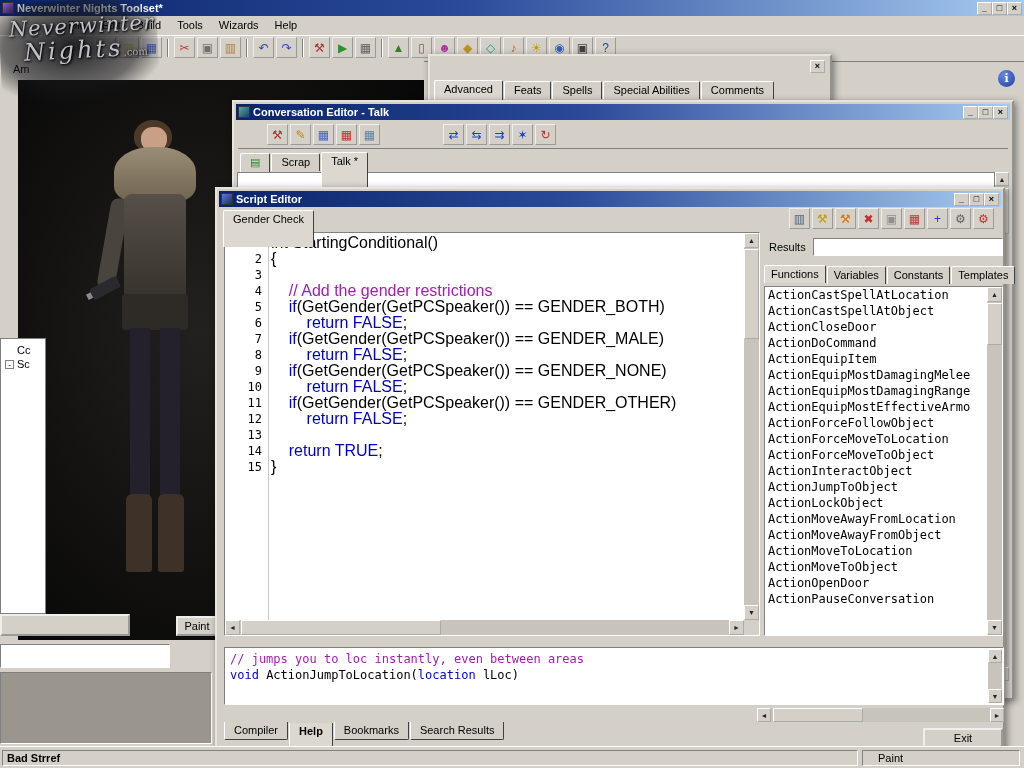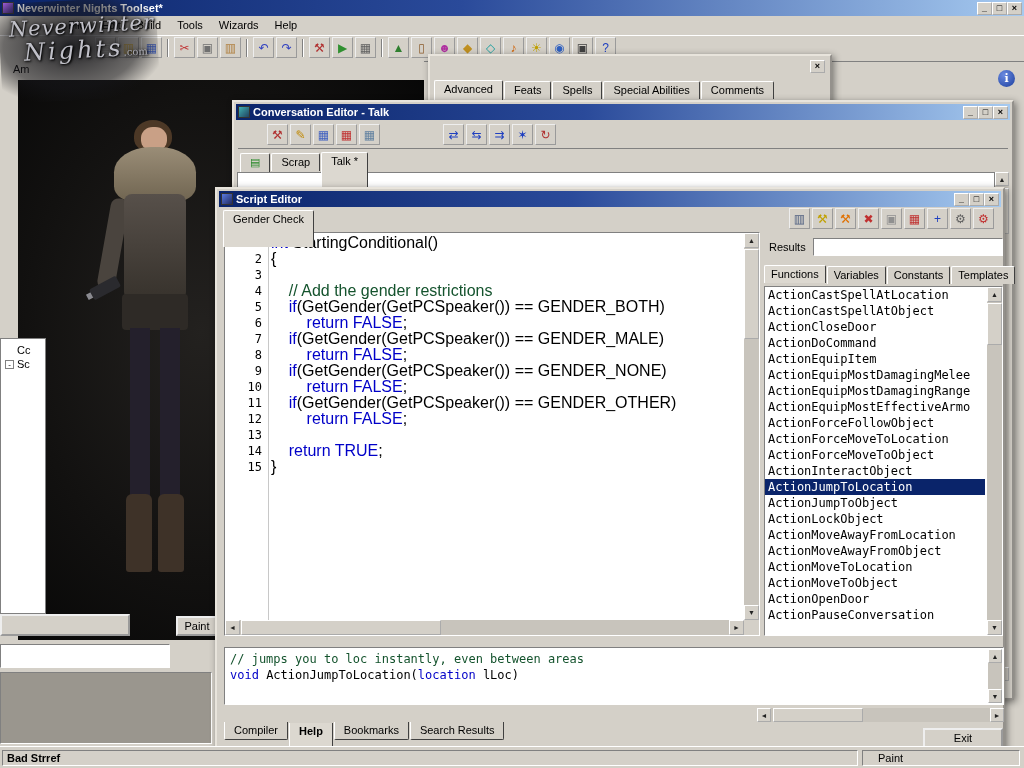--- a/index.html
+++ b/index.html
@@ -81,21 +81,21 @@
 
   
   #script-window { left:215px; top:180px; width:790px; height:565px; z-index:30;margin-top:7px; }
   #doc-tabstrip { position:absolute; left:6px; top:21px; height:20px; }
   #script-toolbar { position:absolute; right:8px; top:19px; height:24px; }
   #code-area { position:absolute; left:7px; top:43px; width:536px; height:404px; background:#fff; border:1px solid; border-color:#808080 #fff #fff #808080; }
   #gutter { position:absolute; left:0; top:0; bottom:15px; width:44px; padding:2px 6px 0 0; text-align:right;
             font-family:"DejaVu Sans Mono",monospace; font-size:12px; line-height:16px; border-right:1px solid #c8c8c8; background:#fff; overflow:hidden; }
   #code-lines { position:absolute; left:46px; top:2px; right:16px; bottom:15px; overflow:hidden;
                 font-family:Liberation Sans, sans-serif; font-size:16px; line-height:16px; white-space:pre; }
-  .kw { color:#0000c8; } .cm { color:#14532d; } .pl { color:#000; }
+  .kw { color:#0000c8; } .cm { color:#a21caf; } .pl { color:#000; }
   #code-vscroll { position:absolute; right:0; top:0; width:15px; bottom:15px; background:#c8c4bc; }
   #code-vscroll .sbtn { position:absolute; left:0; width:15px; height:15px; }
   #code-hscroll { position:absolute; left:0; bottom:0; right:15px; height:15px; background:#c8c4bc; }
   #code-hscroll .sbtn { position:absolute; top:0; width:15px; height:15px; }
   #code-corner { position:absolute; right:0; bottom:0; width:15px; height:15px; background:#d4d0c8; }
 
   #filter-row { position:absolute; left:552px; top:48px; width:234px; height:20px; display:flex; align-items:center; gap:7px; }
   #filter-input { flex:1; height:18px; border:1px solid; border-color:#808080 #fff #fff #808080; background:#fff; font-size:11px; padding:1px 3px; }
   #panel-tabs { position:absolute; left:547px; top:76px; width:242px; height:21px; white-space:nowrap; }
   #panel-tabs .tab { padding:2px 6px 3px 6px; }
@@ -336,21 +336,20 @@
       <div class="fitem">ActionCloseDoor</div>
       <div class="fitem">ActionDoCommand</div>
       <div class="fitem">ActionEquipItem</div>
       <div class="fitem">ActionEquipMostDamagingMelee</div>
       <div class="fitem">ActionEquipMostDamagingRange</div>
       <div class="fitem">ActionEquipMostEffectiveArmo</div>
       <div class="fitem">ActionForceFollowObject</div>
       <div class="fitem">ActionForceMoveToLocation</div>
       <div class="fitem">ActionForceMoveToObject</div>
       <div class="fitem">ActionInteractObject</div>
-      <div class="fitem selected">ActionJumpToLocation</div>
       <div class="fitem">ActionJumpToObject</div>
       <div class="fitem">ActionLockObject</div>
       <div class="fitem">ActionMoveAwayFromLocation</div>
       <div class="fitem">ActionMoveAwayFromObject</div>
       <div class="fitem">ActionMoveToLocation</div>
       <div class="fitem">ActionMoveToObject</div>
       <div class="fitem">ActionOpenDoor</div>
       <div class="fitem">ActionPauseConversation</div>
       <div id="list-vscroll">
       <span class="sbtn" style="top:0;">▲</span>

